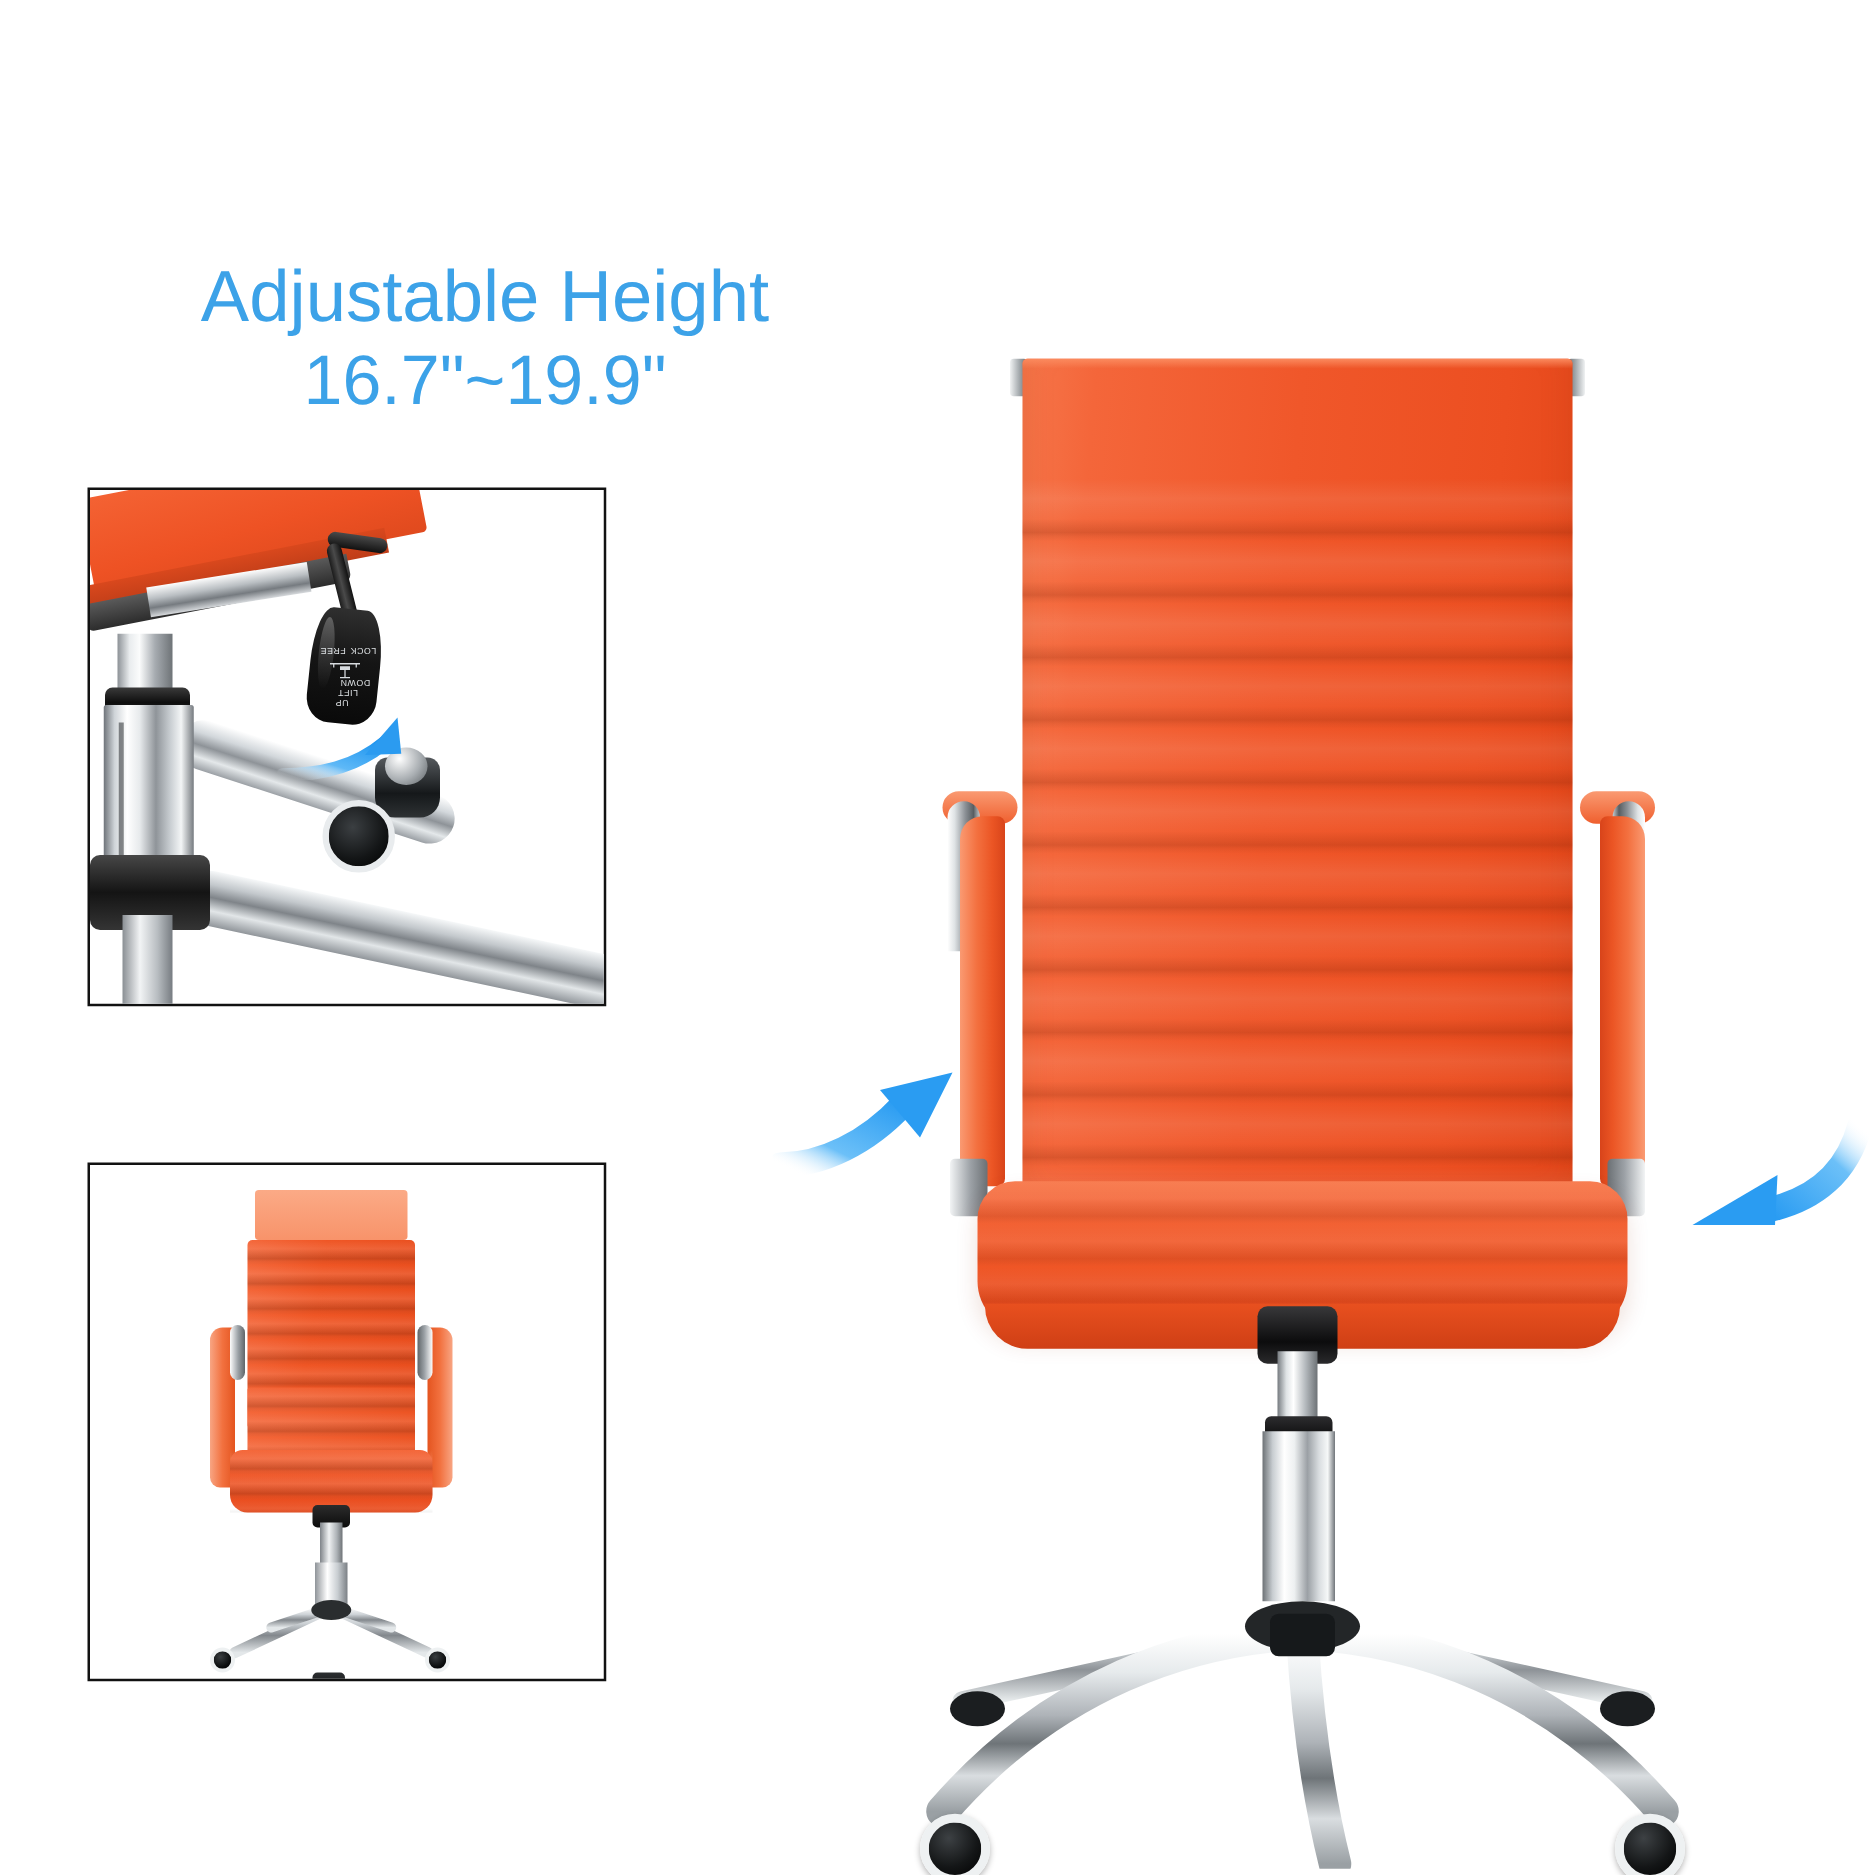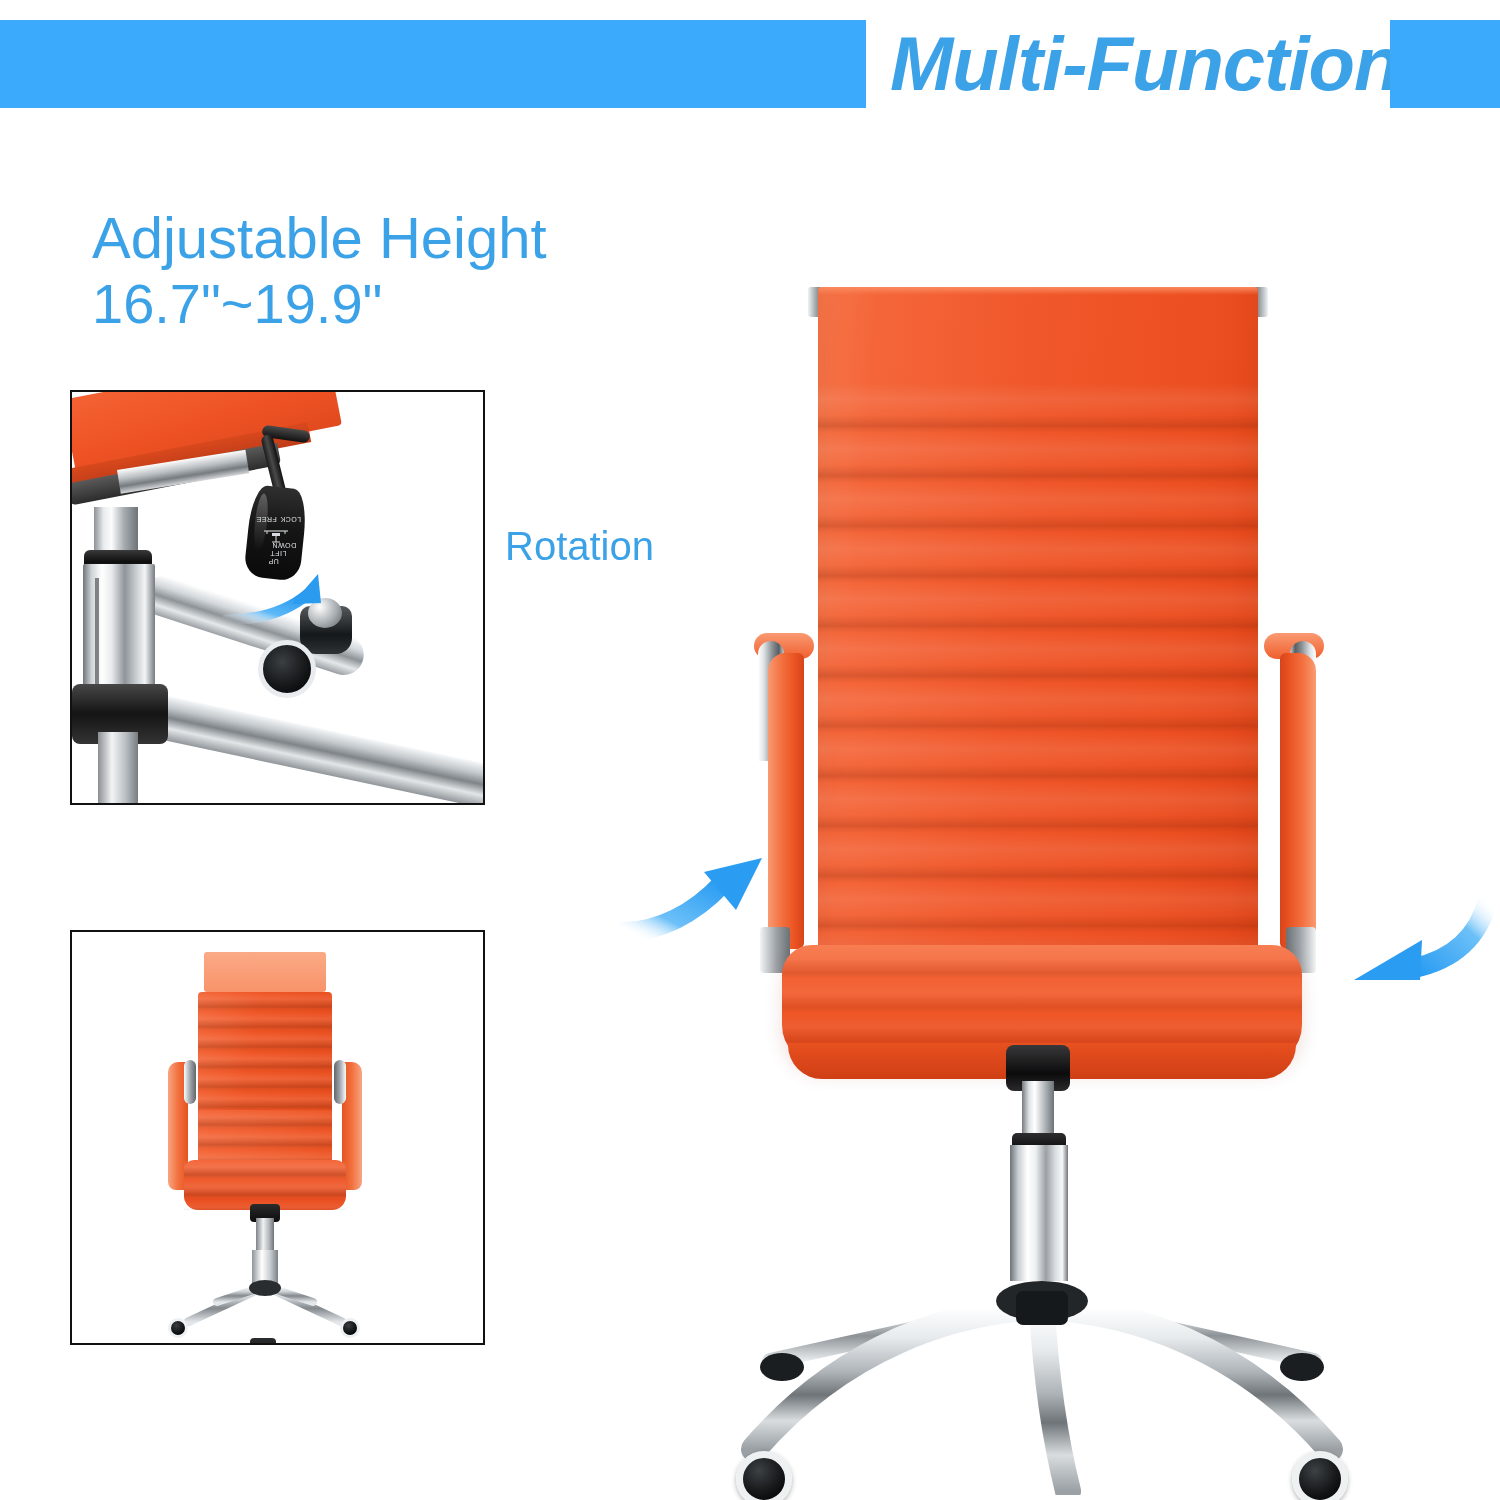--- a/index.html
+++ b/index.html
@@ -46,22 +46,23 @@
     font-weight: bold;
     font-style: italic;
     color: #3ca2e8;
     letter-spacing: -1px;
     white-space: nowrap;
   }
 
   
   .heading-block {
     position: absolute;
-    left: 92px; top: 205px;
+    left: 78px; top: 205px;
     width: 620px;
+    text-align: center;
   }
   .heading-main {
     font-size: 58px;
     color: #3ca2e8;
     line-height: 66px;
     white-space: nowrap;
   }
   .heading-sub {
     font-size: 56px;
     color: #3ca2e8;
@@ -530,33 +531,27 @@
     position: absolute;
   }
   #arrow-left  { left: 618px; top: 828px;  width: 160px; height: 120px; }
   #arrow-right { left: 1318px; top: 876px; width: 180px; height: 140px; }
 </style>
 </head>
 <body>
 
 <div id="page">
 
-  <div id="header-band">
-    <div class="hdr-bar-left"></div>
-    <div class="hdr-title">Multi-Function</div>
-    <div class="hdr-bar-right"></div>
-  </div>
 
   <div class="heading-block">
     <div class="heading-main">Adjustable Height</div>
     <div class="heading-sub">16.7"~19.9"</div>
   </div>
 
   <div class="swivel-label">
-    <div>Rotation</div>
   </div>
 
   <div class="inset" id="inset-lift">
     <div class="inset-stage">
 
       <div class="seat-corner"></div>
       <div class="seat-corner-edge"></div>
       <div class="seat-underplate"></div>
       <div class="seat-plate-chrome"></div>
 

